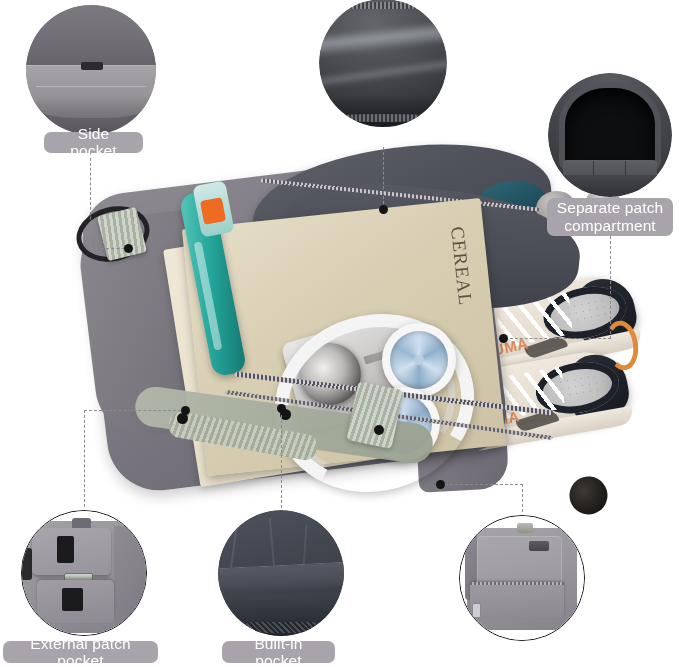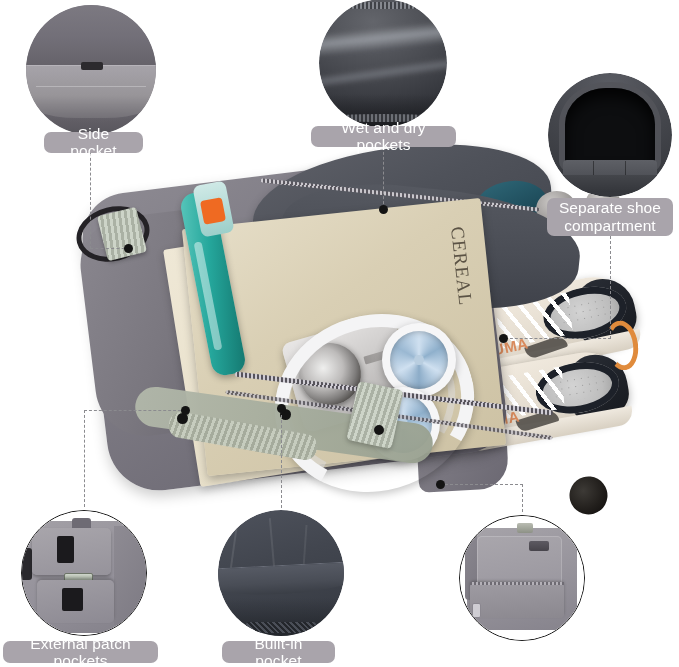--- a/index.html
+++ b/index.html
@@ -421,25 +421,24 @@
     <div class="b6-tab"></div>
     <div class="b6-panel"></div>
     <div class="b6-label"></div>
     <div class="b6-pocket"></div>
     <div class="b6-zip"></div>
     <div class="b6-pull"></div>
   </div>
 
   <div class="chip" style="left:44px;top:132px;width:99px;height:21px;">Side pocket</div>
 
-  <div class="chip" style="left:311px;top:126px;width:145px;height:21px;">Wet and dry pockets</div>
 
   <div class="chip two" style="left:547px;top:198px;width:126px;height:38px;flex-direction:column;">
-    <span>Separate shoe</span>
+    <span>Separate patch</span>
     <span>compartment</span>
   </div>
 
-  <div class="chip" style="left:3px;top:641px;width:155px;height:22px;">External patch pockets</div>
+  <div class="chip" style="left:3px;top:641px;width:155px;height:22px;">External patch pocket</div>
 
   <div class="chip" style="left:222px;top:641px;width:113px;height:22px;">Built-in pocket</div>
 
 
 </div>
 
 </body></html>

